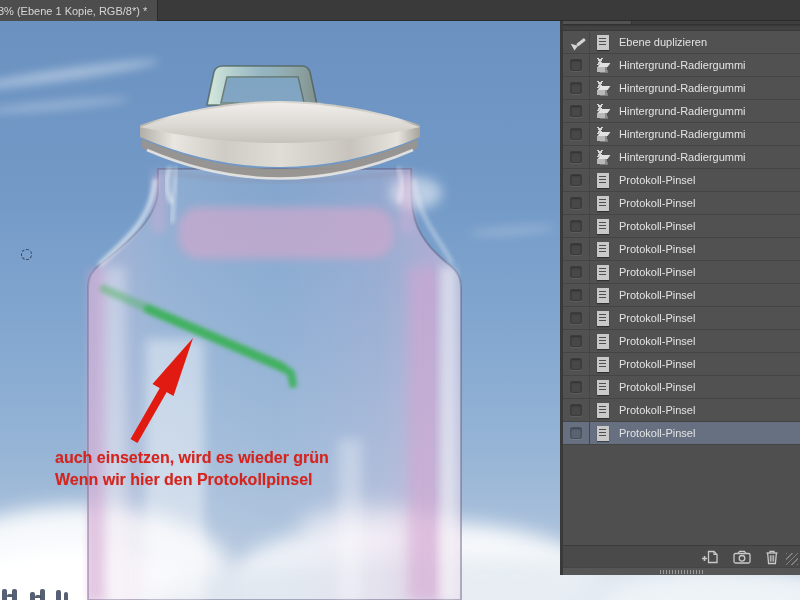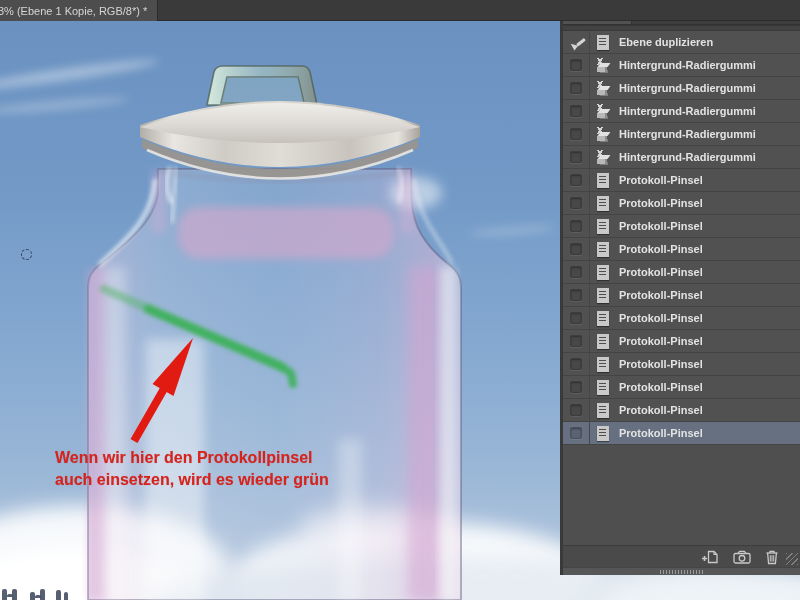--- a/index.html
+++ b/index.html
@@ -36,21 +36,21 @@
   .header-icons{margin-left:auto;display:flex;align-items:center;padding-right:5px;}
   .collapse{color:#c9c9c9;font-size:13px;font-weight:bold;letter-spacing:-1px;line-height:1;cursor:default;}
   .hdr-sep{width:1px;height:12px;background:#2e2e2e;margin:0 7px;box-shadow:1px 0 0 rgba(255,255,255,.08);}
   .menu-btn{display:flex;align-items:center;cursor:default;}
   .menu-btn .tri{width:0;height:0;border-left:3.5px solid transparent;border-right:3.5px solid transparent;border-top:4px solid #c9c9c9;margin-right:2px;}
   .menu-btn .bars{width:11px;height:8px;background:repeating-linear-gradient(to bottom,#c9c9c9 0 1.4px,transparent 1.4px 3.2px);}
 
   .panel-body{flex:1;display:flex;flex-direction:column;min-height:0;}
   .row{display:flex;align-items:center;background:#515151;border-bottom:1px solid #444;flex:none;}
   .snapshot-row{height:28px;}
-  .state-row{height:23px;font-weight:bold;}
+  .state-row{height:23px;}
   .row.selected{background:#667080;}
   .well-col{width:27px;height:100%;flex:none;display:flex;align-items:center;justify-content:center;border-right:1px solid #464646;}
   .well{width:12px;height:12px;background:#484848;border:1px solid #3c3c3c;border-radius:2px;
     box-shadow:inset 0 1px 2px rgba(0,0,0,.35),0 1px 0 rgba(255,255,255,.07);}
   .selected .well{background:#5a6370;border-color:#49515e;}
   .well.has-source{background:transparent;border-color:transparent;box-shadow:none;width:16px;height:14px;position:relative;}
   .well .brush{display:none;}
   .well.has-source .brush{display:block;position:relative;width:15px;height:13px;}
   .brush::before{content:"";position:absolute;right:0;top:2px;width:10px;height:3px;background:#d4d4d4;border-radius:1px;
     transform:rotate(-38deg);transform-origin:right top;}
@@ -178,22 +178,22 @@
       <path d="M147,129 Q280,186 413,129" stroke="#efece8" stroke-width="2.5" fill="none" opacity=".85"></path>
 
       <path d="M170,146 q-7,20 2,36" stroke="#ffffff" stroke-width="3" stroke-opacity=".8" fill="none" filter="url(#b2)"></path>
       <path d="M398,146 q8,20 0,36" stroke="#ffffff" stroke-width="2.5" stroke-opacity=".6" fill="none" filter="url(#b2)"></path>
 
       <line class="arrow-part-line" x1="134" y1="420" x2="165" y2="366" stroke="#e11b12" stroke-width="8"></line>
       <polygon class="arrow-part" points="193,317 173.5,375 152.5,363" fill="#e11b12"></polygon>
     </svg>
 
     <div class="ann">
+      <div class="ann-line" style="color: rgb(216, 35, 28);">auch einsetzen, wird es wieder grün</div>
       <div class="ann-line" style="color: rgb(216, 35, 28);">Wenn wir hier den Protokollpinsel</div>
-      <div class="ann-line" style="color: rgb(216, 35, 28);">auch einsetzen, wird es wieder grün</div>
     </div>
 
     <div class="brush-cursor"></div>
 
     <div>
       <div class="frag" style="left:2px;top:568px;width:5px;height:11px;"></div>
       <div class="frag" style="left:12px;top:568px;width:5px;height:11px;"></div>
       <div class="frag" style="left:7px;top:573px;width:6px;height:3px;"></div>
       <div class="frag" style="left:30px;top:571px;width:5px;height:8px;"></div>
       <div class="frag" style="left:40px;top:568px;width:5px;height:11px;"></div>

